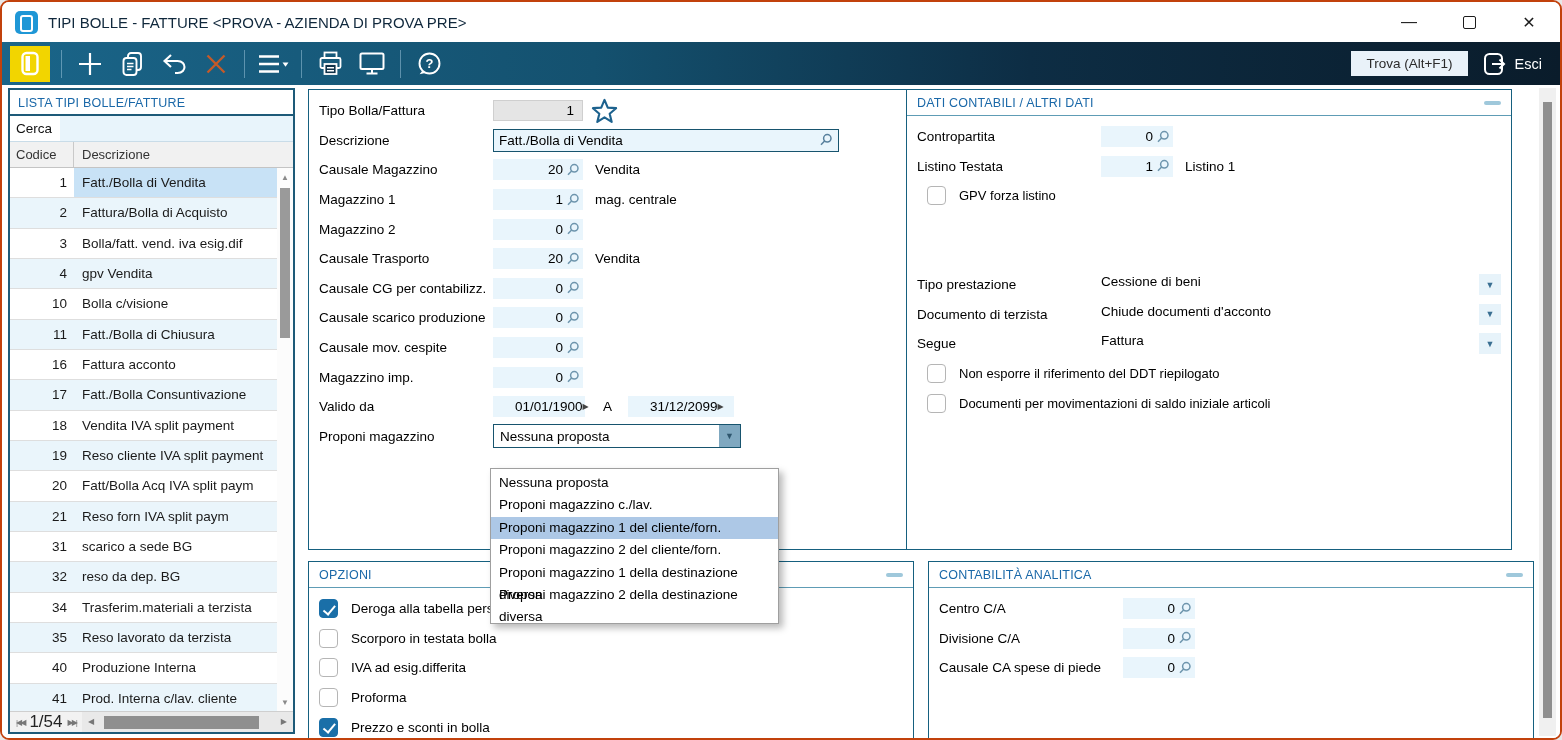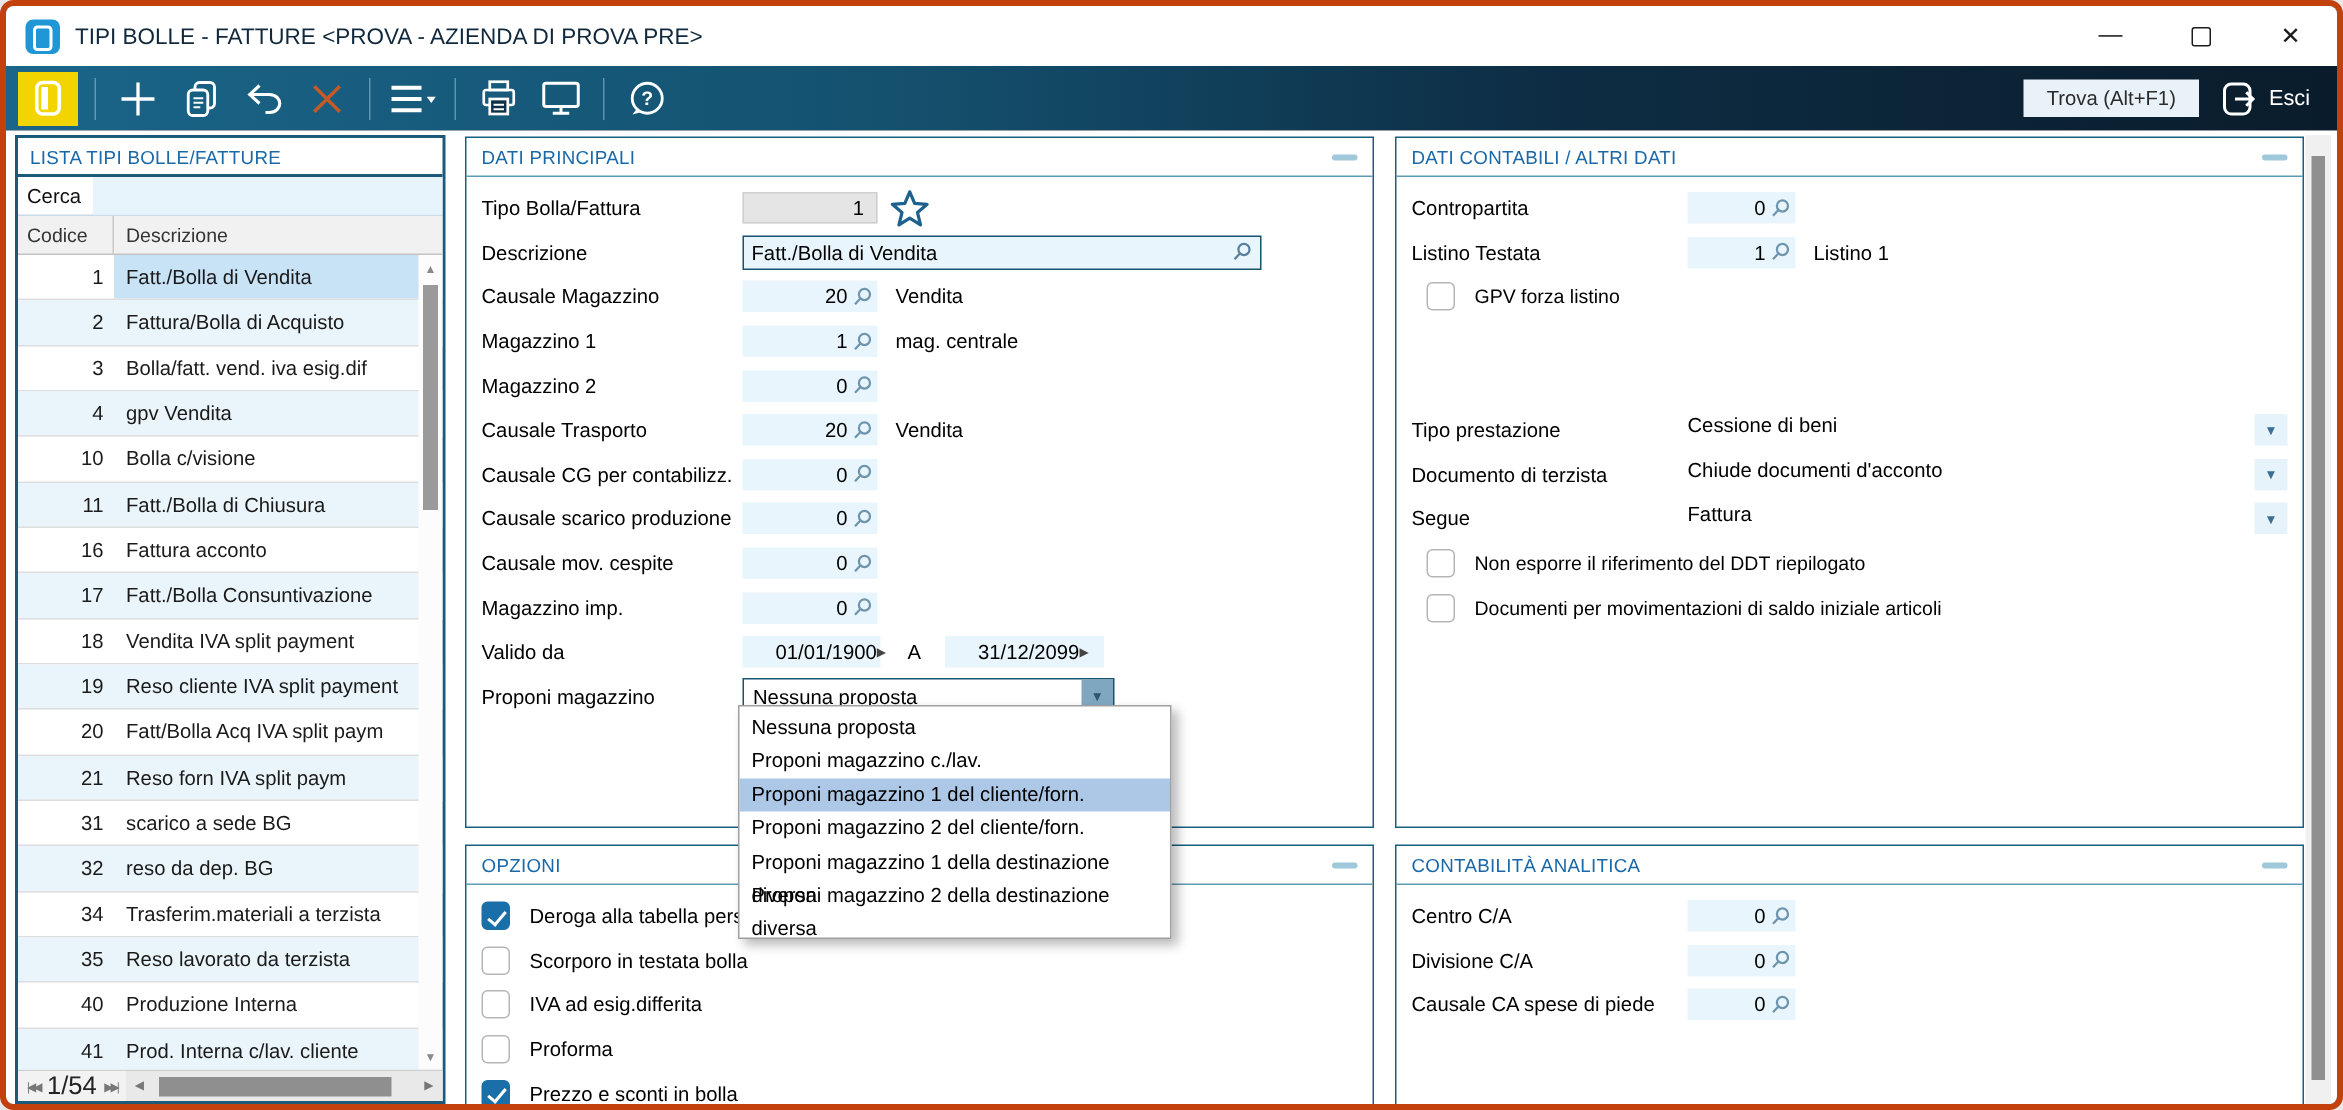--- a/index.html
+++ b/index.html
@@ -1,19 +1,19 @@
 <!DOCTYPE html>
 <html><head>
 <meta charset="utf-8">
 <style>
   * { margin:0; padding:0; box-sizing:border-box; }
   html,body { width:1562px; height:740px; overflow:hidden; background:#e8e8e8;
               font-family:"Liberation Sans", sans-serif; }
   .window { position:absolute; left:0; top:0; width:1562px; height:740px;
-            background:#404040; border:4px solid #c2410c; border-radius:9px; overflow:hidden; }
+            background:#ffffff; border:2px solid #c2410c; border-radius:9px; overflow:hidden; }
 
   
   .titlebar { position:absolute; left:0; top:0; width:100%; height:40px; background:#fff;
               display:flex; align-items:center; padding-left:13px; }
   .appicon { width:23px; height:23px; background:#1f97d6; border-radius:5px; position:relative; flex:0 0 auto; }
   .appicon::after { content:""; position:absolute; left:5px; top:4px; width:9px; height:13px;
                     border:2.5px solid #fff; border-radius:3px; }
   .apptitle { margin-left:10px; font-size:15px; color:#10283c; }
   .winctrls { position:absolute; right:18px; top:0; height:40px; display:flex; align-items:center; gap:34px; }
   .wbtn { width:26px; height:26px; display:flex; align-items:center; justify-content:center;
@@ -311,24 +311,20 @@
         </div>
         <div class="s-hscroll">
           <span class="h-ar" style="left:6px">◀</span>
           <div class="s-hthumb"></div>
           <span class="h-ar" style="right:6px">▶</span>
         </div>
       </div>
     </div>
 
     <div class="panel" style="left:306px; top:4px; width:606px; height:461px">
-      <div class="p-head">
-        <span>DATI PRINCIPALI</span>
-        <span class="p-dash"></span>
-      </div>
       <div class="p-body">
         <div class="frow">
           <span class="flabel">Tipo Bolla/Fattura</span>
           <div class="gfield">1</div>
           <span class="star">
             <svg width="27" height="26" viewBox="0 0 24 23">
                 <path d="M12 1.6 L14.9 8.5 L22.3 9 L16.6 13.9 L18.4 21.2 L12 17.2 L5.6 21.2 L7.4 13.9 L1.7 9 L9.1 8.5 Z" fill="#fff" stroke="#1d628e" stroke-width="1.9" stroke-linejoin="round"></path>
               </svg>
           </span>
         </div>
@@ -469,21 +465,21 @@
           <span class="cb"></span>
           <span>Proforma</span>
         </div>
         <div class="frow">
           <span class="cb on"></span>
           <span>Prezzo e sconti in bolla</span>
         </div>
       </div>
     </div>
 
-    <div class="panel" style="left:926px; top:4px; width:606px; height:461px">
+    <div class="panel" style="left:904px; top:4px; width:606px; height:461px">
       <div class="p-head">
         <span>DATI CONTABILI / ALTRI DATI</span>
         <span class="p-dash"></span>
       </div>
       <div class="p-body">
         <div class="frow">
           <span class="flabel2">Contropartita</span>
           <div class="nfield narrow">
             <span class="v">0</span>
             <svg width="14" height="14" viewBox="0 0 14 14">

